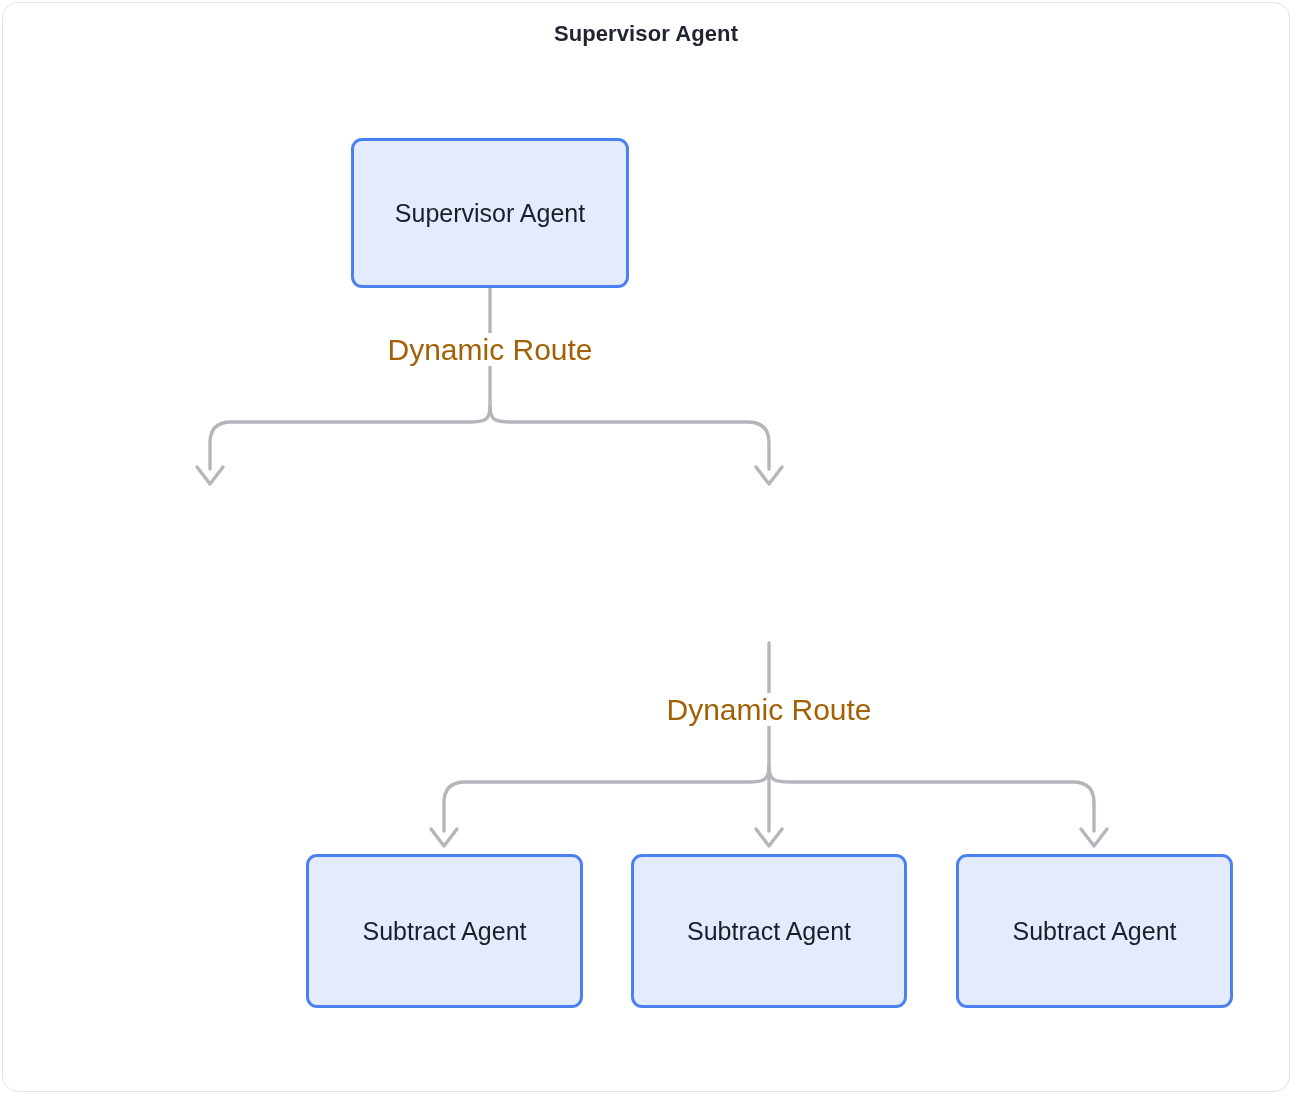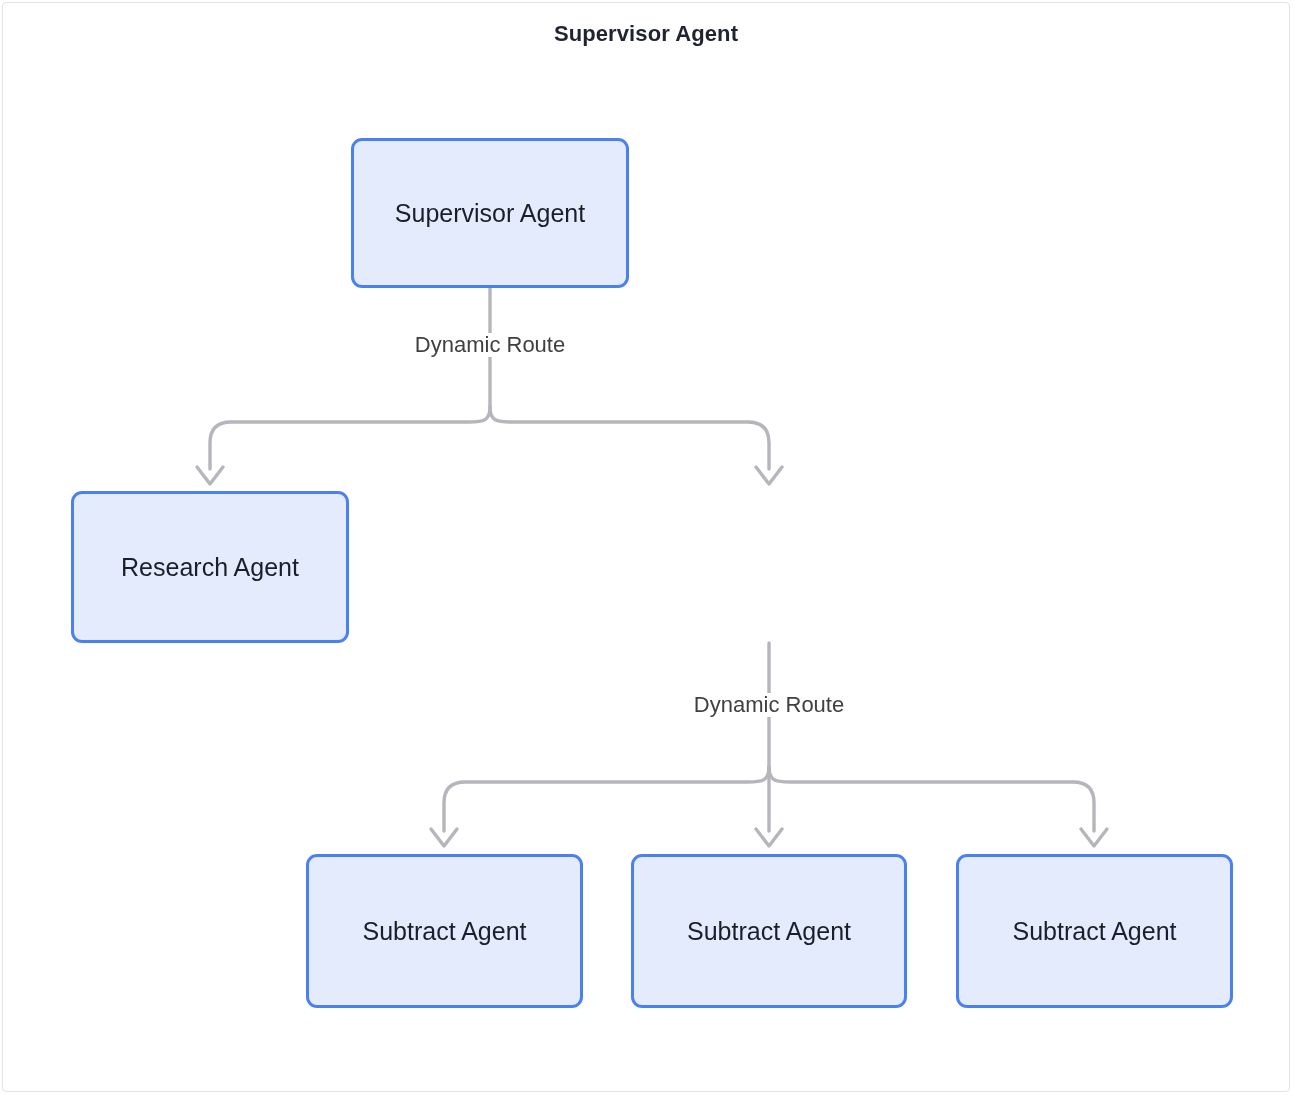--- a/index.html
+++ b/index.html
@@ -18,21 +18,21 @@
 
   #diagram-frame {
     position: absolute;
     left: 2px;
     top: 2px;
     width: 1288px;
     height: 1090px;
     box-sizing: border-box;
     background: #ffffff;
     border: 1px solid #e2e3e7;
-    border-radius: 4px;
+    border-radius: 16px;
     overflow: hidden;
   }
 
   #diagram-title {
     position: absolute;
     left: 0;
     top: 18px;
     width: 100%;
     text-align: center;
     font-size: 22px;
@@ -67,22 +67,22 @@
   }
 
   .node-label {
     display: block;
     line-height: 1;
     white-space: nowrap;
   }
 
   .edge-label {
     position: absolute;
-    font-size: 22px;
-    color: #404040;
+    font-size: 30px;
+    color: #a16207;
     background: #ffffff;
     padding: 0 7px;
     white-space: nowrap;
     user-select: none;
     line-height: 1.1;
   }
 </style>
 </head>
 <body>
 
@@ -122,23 +122,20 @@
       <path d="M 428 826 L 441 843 L 454 826"></path>
       <path d="M 753 826 L 766 843 L 779 826"></path>
       <path d="M 1078 826 L 1091 843 L 1104 826"></path>
     </g>
   </svg>
 
   <div class="node" style="left:348px; top:135px; width:278px; height:150px;">
     <span class="node-label">Supervisor Agent</span>
   </div>
 
-  <div class="node" style="left:68px; top:488px; width:278px; height:152px;">
-    <span class="node-label">Research Agent</span>
-  </div>
 
 
   <div class="node" style="left:303px; top:851px; width:277px; height:154px;">
     <span class="node-label">Subtract Agent</span>
   </div>
 
   <div class="node" style="left:628px; top:851px; width:276px; height:154px;">
     <span class="node-label">Subtract Agent</span>
   </div>
 

